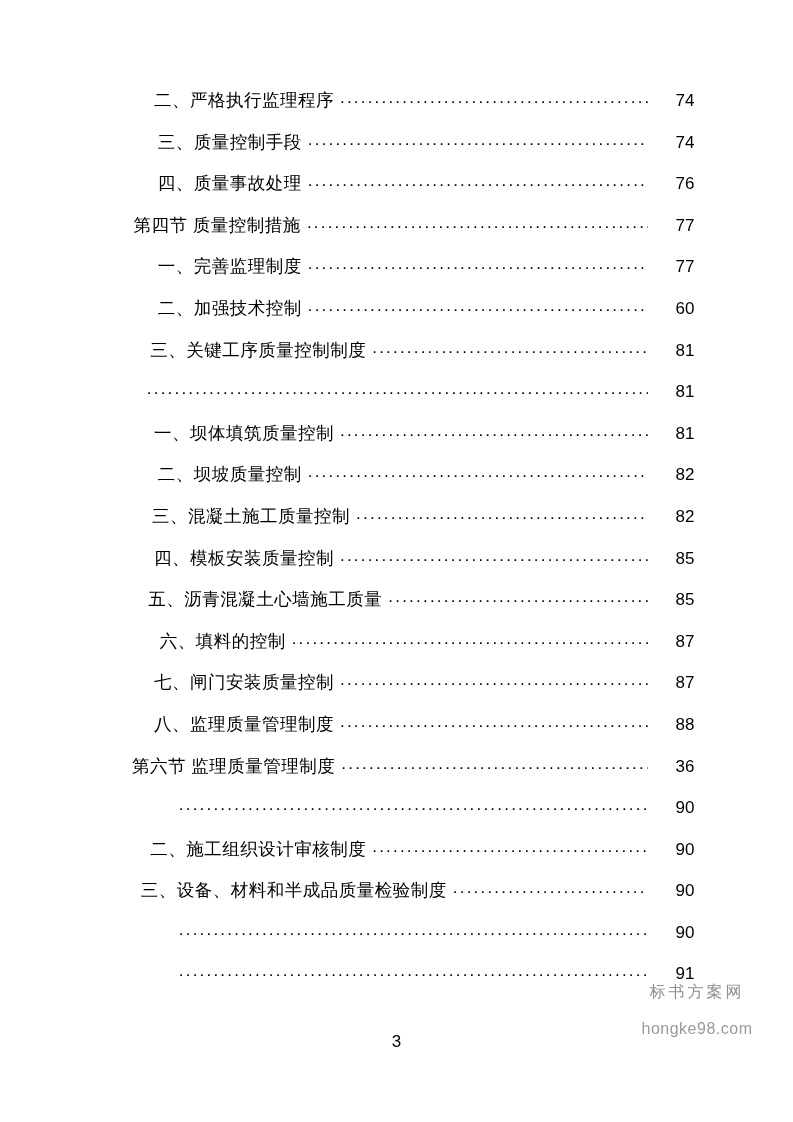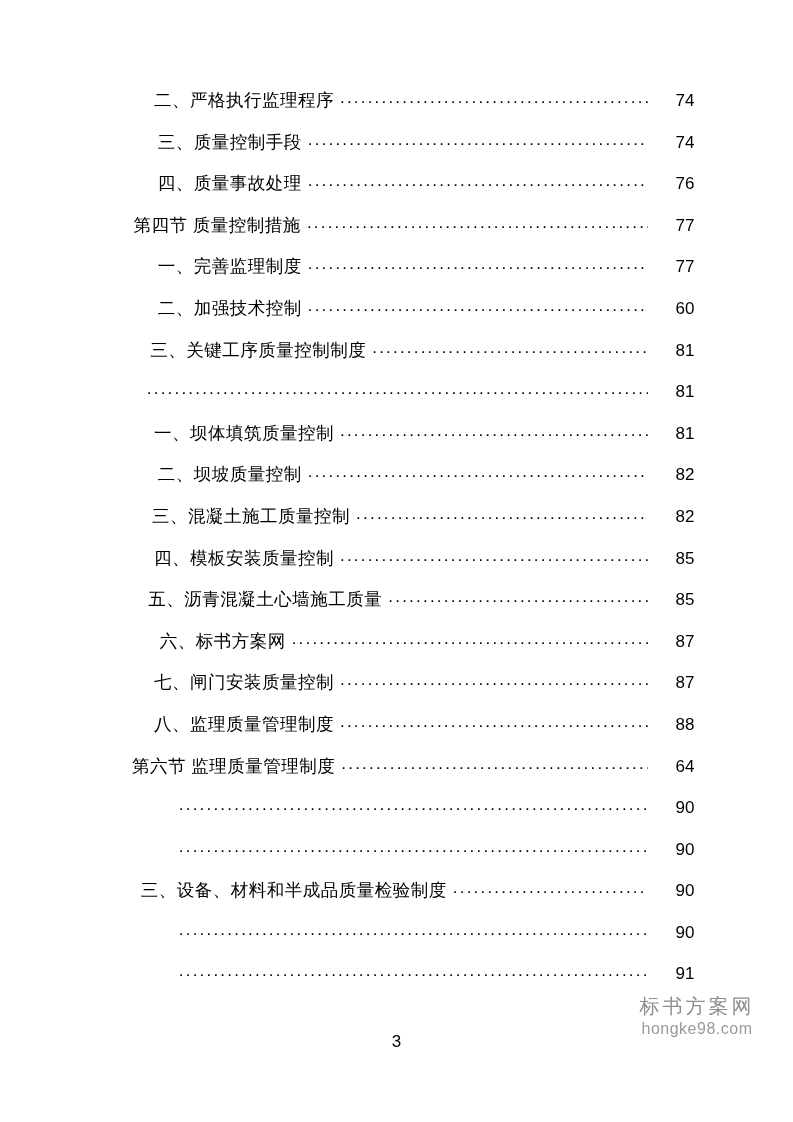--- a/index.html
+++ b/index.html
@@ -75,29 +75,29 @@
     position: absolute;
     right: 22px;
     bottom: 14px;
     width: 148px;
     text-align: center;
     color: #9a9a9a;
     line-height: 1.15;
     user-select: none;
   }
   .watermark .wm-cn {
-    font-size: 20px;
+    font-size: 16px;
     letter-spacing: 3px;
     color: #8e8e8e;
   }
   .watermark .wm-en {
     font-size: 16px;
     letter-spacing: 0.5px;
     color: #9a9a9a;
-    margin-top: 2px;
+    margin-top: 18px;
   }
 </style>
 </head>
 <body>
 
 <div class="page">
 
   <div class="toc" id="toc-list">
       <div class="toc-row lvl-item">
         <span class="indent"></span>
@@ -171,49 +171,50 @@
         <span class="pageno">85</span>
       </div>
       <div class="toc-row lvl-item">
         <span class="indent"></span>
         <span class="toc-label">五、沥青混凝土心墙施工质量</span>
         <span class="dots">.........................................................................................</span>
         <span class="pageno">85</span>
       </div>
       <div class="toc-row lvl-item">
         <span class="indent"></span>
-        <span class="toc-label">六、标书方案网</span>
+        <span class="toc-label">六、填料的控制</span>
         <span class="dots">.........................................................................................</span>
         <span class="pageno">87</span>
       </div>
       <div class="toc-row lvl-item">
         <span class="indent"></span>
         <span class="toc-label">七、闸门安装质量控制</span>
         <span class="dots">.........................................................................................</span>
         <span class="pageno">87</span>
       </div>
       <div class="toc-row lvl-item">
         <span class="indent"></span>
         <span class="toc-label">八、监理质量管理制度</span>
         <span class="dots">.........................................................................................</span>
         <span class="pageno">88</span>
       </div>
       <div class="toc-row lvl-section">
         <span class="indent"></span>
         <span class="toc-label">第六节 监理质量管理制度</span>
         <span class="dots">.........................................................................................</span>
-        <span class="pageno">64</span>
-      </div>
-      <div class="toc-row lvl-item">
-        <span class="indent"></span>
-        <span class="dots">.........................................................................................</span>
-        <span class="pageno">90</span>
-      </div>
-      <div class="toc-row lvl-item">
-        <span class="indent"></span>
+        <span class="pageno">36</span>
+      </div>
+      <div class="toc-row lvl-item">
+        <span class="indent"></span>
+        <span class="dots">.........................................................................................</span>
+        <span class="pageno">90</span>
+      </div>
+      <div class="toc-row lvl-item">
+        <span class="indent"></span>
+        <span class="toc-label">二、施工组织设计审核制度</span>
         <span class="dots">.........................................................................................</span>
         <span class="pageno">90</span>
       </div>
       <div class="toc-row lvl-item">
         <span class="indent"></span>
         <span class="toc-label">三、设备、材料和半成品质量检验制度</span>
         <span class="dots">.........................................................................................</span>
         <span class="pageno">90</span>
       </div>
       <div class="toc-row lvl-item">

